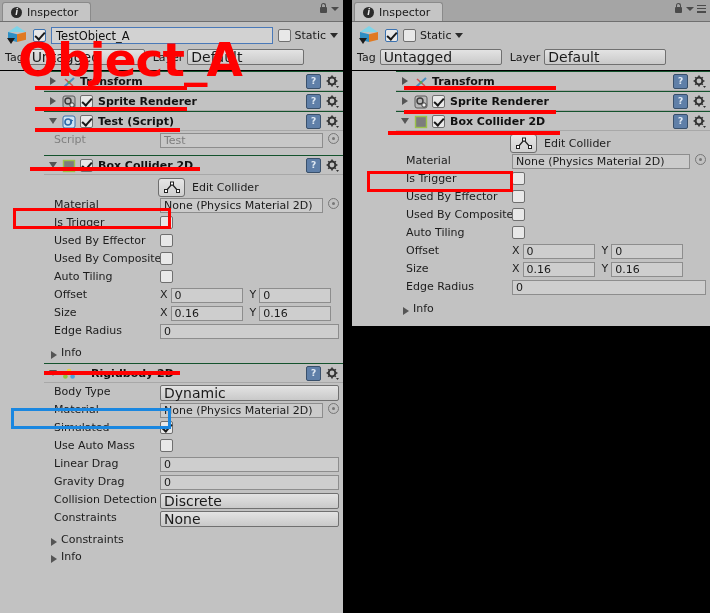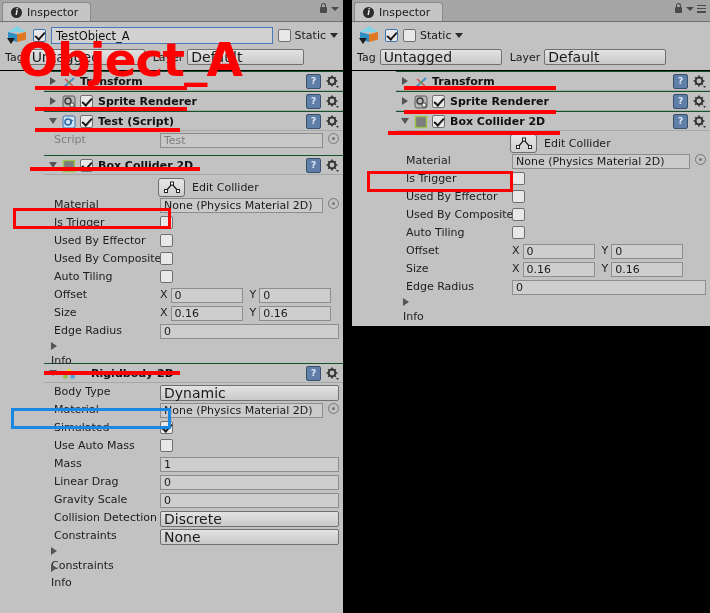--- a/index.html
+++ b/index.html
@@ -79,21 +79,21 @@
   .objfield{flex:1 1 auto;height:15px;background:#cbcbcb;border:1px solid #8d8d8d;box-sizing:border-box;
       display:flex;align-items:center;padding:0 3px;font-size:11px;color:#1a1a1a;}
   .radio-o{width:11px;height:11px;border:1.5px solid #777;border-radius:50%;margin-left:5px;box-sizing:border-box;
       position:relative;flex:0 0 auto;}
   .radio-o::after{content:"";position:absolute;left:2.5px;top:2.5px;width:3px;height:3px;background:#777;border-radius:50%;}
   .axis{font-size:11px;color:#1c1c1c;margin-right:3px;}
   .editcollider{display:flex;align-items:center;height:21px;padding-left:110px;gap:7px;}
   .ecbtn{width:27px;height:19px;background:linear-gradient(#e6e6e6,#cfcfcf);border:1px solid #6e6e6e;border-radius:3px;
       display:flex;align-items:center;justify-content:center;box-sizing:border-box;}
   .eclabel{font-size:11px;color:#1c1c1c;}
-  .subfold{display:flex;align-items:flex-start;height:17px;font-size:11px;color:#1c1c1c;gap:4px;padding-left:3px;flex-direction:column;}
+  .subfold{display:flex;align-items:flex-end;height:17px;font-size:11px;color:#1c1c1c;gap:4px;padding-left:3px;}
 
   
   .ann{position:absolute;pointer-events:none;}
   .ann-text{font-family:"DejaVu Sans","Liberation Sans",sans-serif;color:#ff0000;font-weight:bold;
       font-size:47px;letter-spacing:-1px;line-height:1;white-space:nowrap;}
   .ann-ul{position:absolute;background:#ff0000;height:4px;}
   .ann-box{position:absolute;border:3px solid #ff0000;box-sizing:border-box;}
   .ann-box-blue{position:absolute;border:3px solid #1a87e0;box-sizing:border-box;}
 </style>
 </head>
@@ -387,29 +387,25 @@
         </div>
         <div class="prow">
           <span class="pname">Simulated</span>
           <span class="cb on"></span>
         </div>
         <div class="prow">
           <span class="pname">Use Auto Mass</span>
           <span class="cb"></span>
         </div>
         <div class="prow">
-          <span class="pname">Mass</span>
-          <span class="field" style="flex:1 1 auto">1</span>
-        </div>
-        <div class="prow">
           <span class="pname">Linear Drag</span>
           <span class="field" style="flex:1 1 auto">0</span>
         </div>
         <div class="prow">
-          <span class="pname">Gravity Scale</span>
+          <span class="pname">Gravity Drag</span>
           <span class="field" style="flex:1 1 auto">0</span>
         </div>
         <div class="prow">
           <span class="pname">Collision Detection</span>
           <span class="dd" style="flex:1 1 auto;padding-right:14px">Discrete</span>
         </div>
         <div class="prow">
           <span class="pname">Constraints</span>
           <span class="dd" style="flex:1 1 auto;padding-right:14px">None</span>
         </div>

